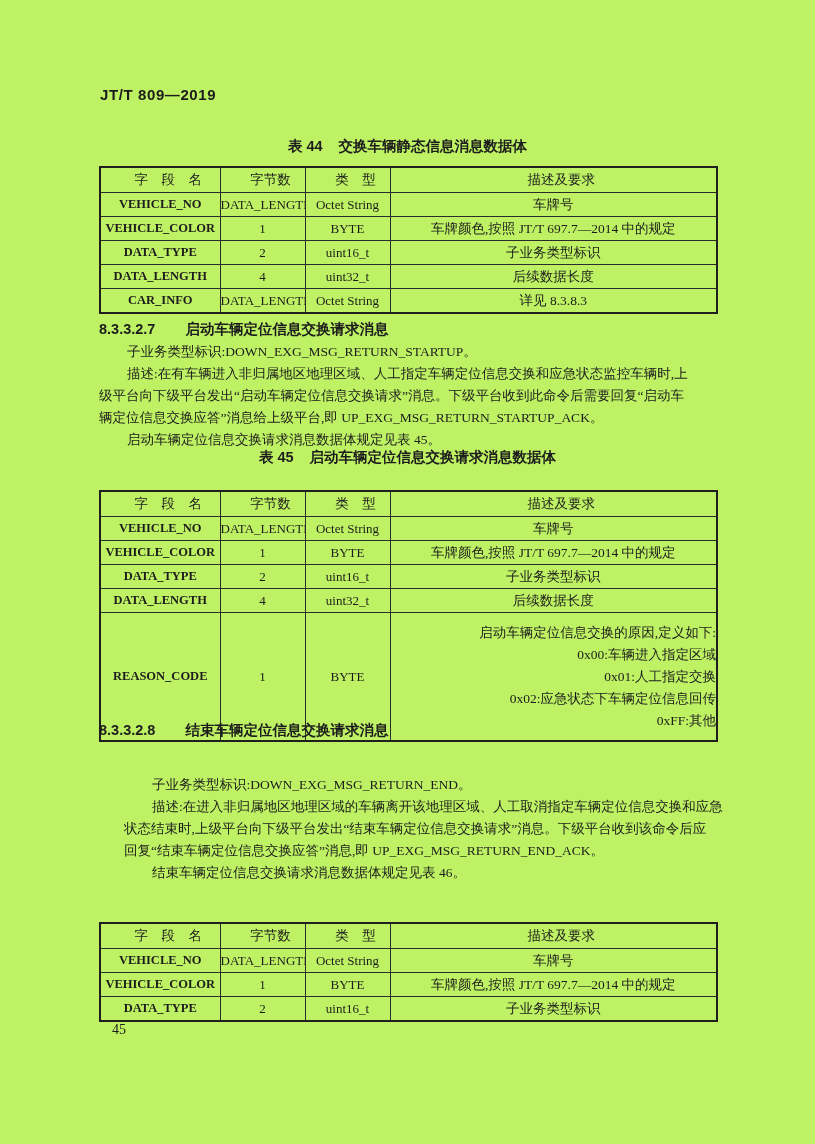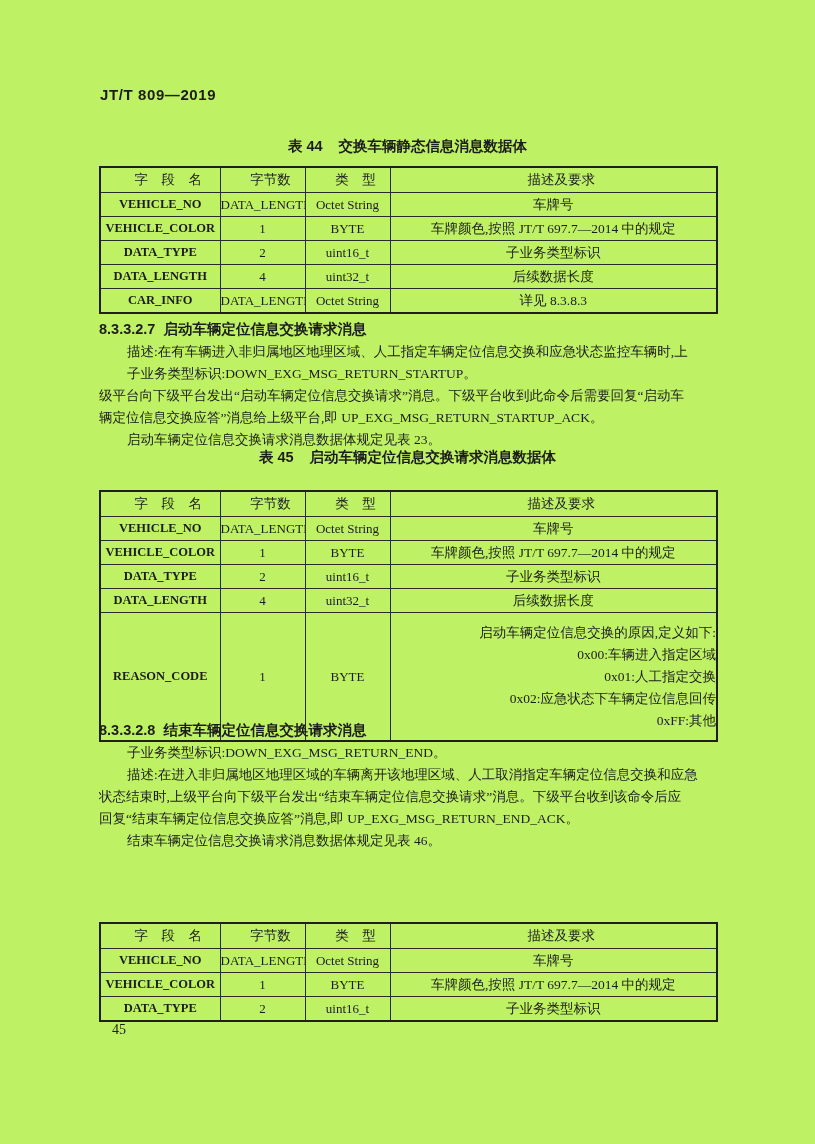--- a/index.html
+++ b/index.html
@@ -70,21 +70,21 @@
   tr.reason-row td { height: 127px; }
   .reason-lines div { line-height: 22px; text-align: right; }
   .sec-heading {
     position: absolute;
     left: 99px;
     font-family: "Liberation Sans", "DejaVu Sans", sans-serif;
     font-weight: bold;
     font-size: 14.5px;
     white-space: nowrap;
   }
-  .sec-num { margin-right: 8px; }
+  .sec-num { margin-right: 30px; }
   .body-text {
     position: absolute;
     left: 99px;
     width: 620px;
     font-size: 13.5px;
   }
   .body-text .line {
     line-height: 22px;
     height: 22px;
     white-space: nowrap;
@@ -152,25 +152,25 @@
         <td class="typ">Octet String</td>
         <td class="desc">详见 8.3.8.3</td>
       </tr>
     </tbody>
   </table>
 
   <div class="sec-heading" style="top:320px;">
     <span class="sec-num">8.3.3.2.7</span><span>启动车辆定位信息交换请求消息</span>
   </div>
   <div class="body-text" style="top:341px;">
+    <div class="line indent">子业务类型标识:DOWN_EXG_MSG_RETURN_STARTUP。</div>
     <div class="line indent">描述:在有车辆进入非归属地区地理区域、人工指定车辆定位信息交换和应急状态监控车辆时,上</div>
-    <div class="line indent">子业务类型标识:DOWN_EXG_MSG_RETURN_STARTUP。</div>
     <div class="line">级平台向下级平台发出“启动车辆定位信息交换请求”消息。下级平台收到此命令后需要回复“启动车</div>
     <div class="line">辆定位信息交换应答”消息给上级平台,即 UP_EXG_MSG_RETURN_STARTUP_ACK。</div>
-    <div class="line indent">启动车辆定位信息交换请求消息数据体规定见表 23。</div>
+    <div class="line indent">启动车辆定位信息交换请求消息数据体规定见表 45。</div>
   </div>
 
   <div class="caption" style="top:448px;">
     <span class="cap-label">表 45</span><span>启动车辆定位信息交换请求消息数据体</span>
   </div>
 
   <table class="tbl" style="top:490px;">
     <colgroup>
         <col style="width:120px">
         <col style="width:85px">
@@ -221,21 +221,21 @@
             <div>0xFF:其他</div>
           </div>
         </td>
       </tr>
     </tbody>
   </table>
 
   <div class="sec-heading" style="top:721px;">
     <span class="sec-num">8.3.3.2.8</span><span>结束车辆定位信息交换请求消息</span>
   </div>
-  <div class="body-text" style="top:742px;">
+  <div class="body-text" style="top:774px;margin-left:25px;">
     <div class="line indent">子业务类型标识:DOWN_EXG_MSG_RETURN_END。</div>
     <div class="line indent">描述:在进入非归属地区地理区域的车辆离开该地理区域、人工取消指定车辆定位信息交换和应急</div>
     <div class="line">状态结束时,上级平台向下级平台发出“结束车辆定位信息交换请求”消息。下级平台收到该命令后应</div>
     <div class="line">回复“结束车辆定位信息交换应答”消息,即 UP_EXG_MSG_RETURN_END_ACK。</div>
     <div class="line indent">结束车辆定位信息交换请求消息数据体规定见表 46。</div>
   </div>
 
 
   <table class="tbl" style="top:922px;">
     <colgroup>

